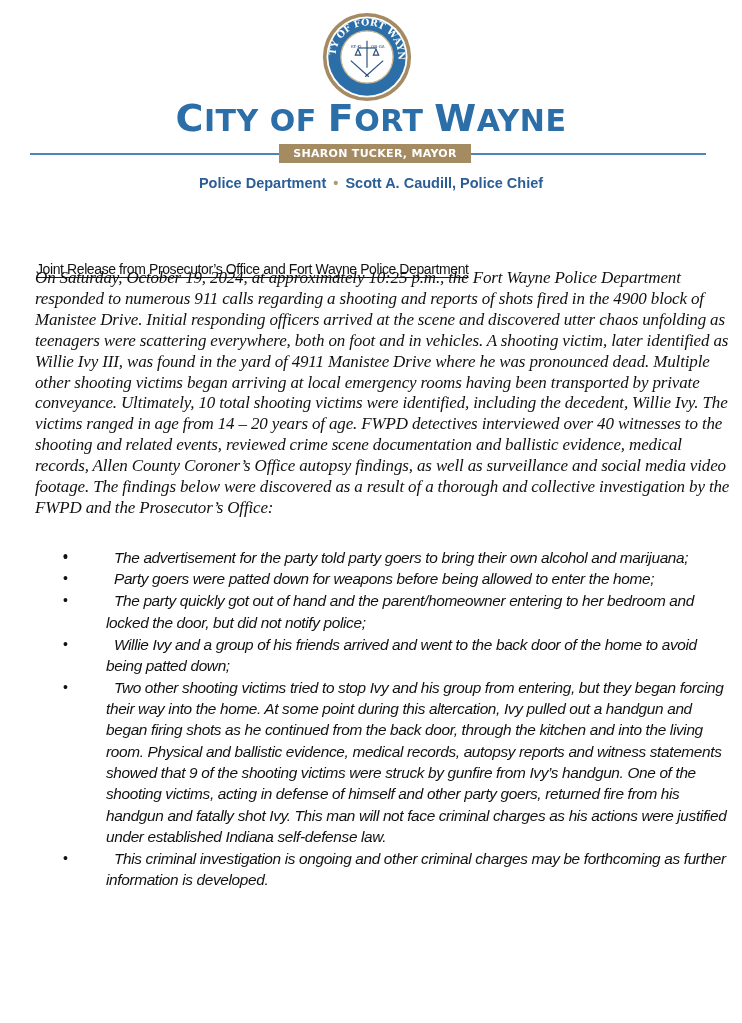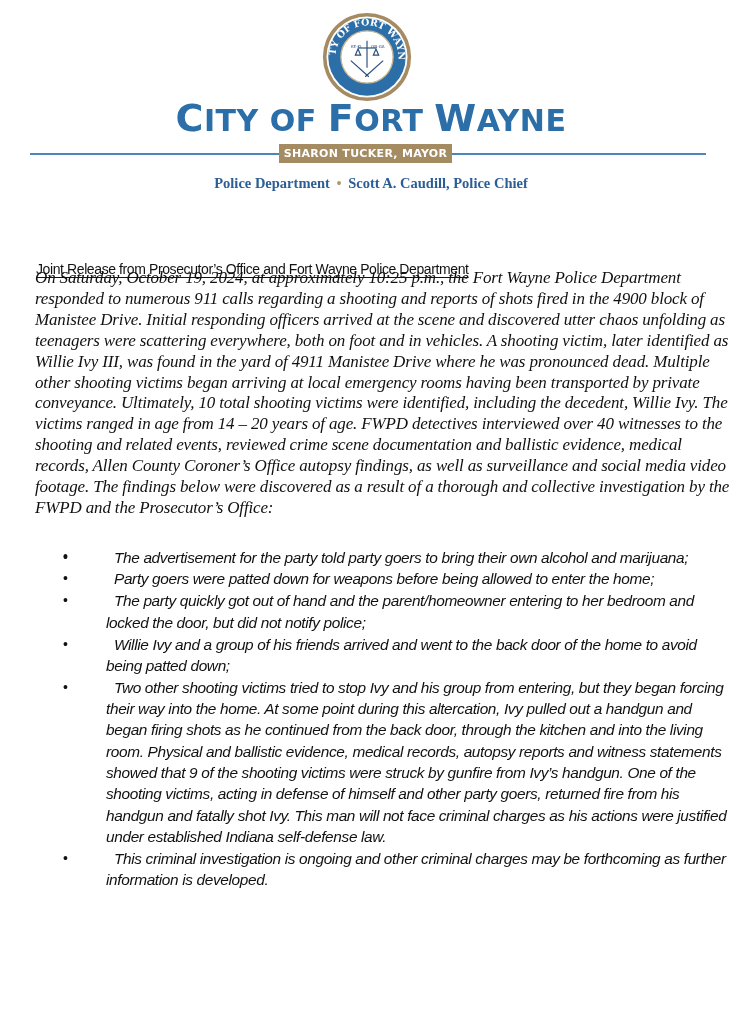--- a/index.html
+++ b/index.html
@@ -10,28 +10,28 @@
   .city-title {
     position: absolute; left: 0; width: 742px; top: 96px; text-align: center;
     font-family: "DejaVu Sans", sans-serif; font-weight: bold; color: #2b6ea8;
     font-size: 38px; letter-spacing: 0.5px; line-height: 44px;
   }
   .city-title .sc { font-size: 30px; margin-top: 19px; }
   .rule {
     position: absolute; top: 153px; height: 2px; background: #4a86b8;
   }
   .mayor-badge {
-    position: absolute; left: 279px; top: 144px; width: 173px; height: 19px;
+    position: absolute; left: 279px; top: 144px; width: 192px; height: 19px;
     background: #a58b62; color: #ffffff; text-align: center;
     font-family: "DejaVu Sans", sans-serif; font-weight: bold; font-size: 11px;
     line-height: 19px; letter-spacing: 0.3px;
   }
   .dept-line {
     position: absolute; left: 0; width: 742px; top: 173px; text-align: center;
-    font-family: Liberation Serif, serif; font-size: 14.5px; color: #2b5e96;
+    font-family: Liberation Sans, sans-serif; font-size: 14.5px; color: #2b5e96;
     font-weight: bold; line-height: 20px;
   }
   .dept-line .dot { color: #b09a70; padding: 0 3px; }
   .headline {
     position: absolute; left: 36px; top: 211px; width: 690px;
     font-family: "Liberation Sans", sans-serif; font-size: 14px; color: #111;
     text-decoration: underline; text-underline-offset: 3px; line-height: 28px;
     letter-spacing: -0.4px; white-space: nowrap; margin-top: 44px;
   }
   .intro {

